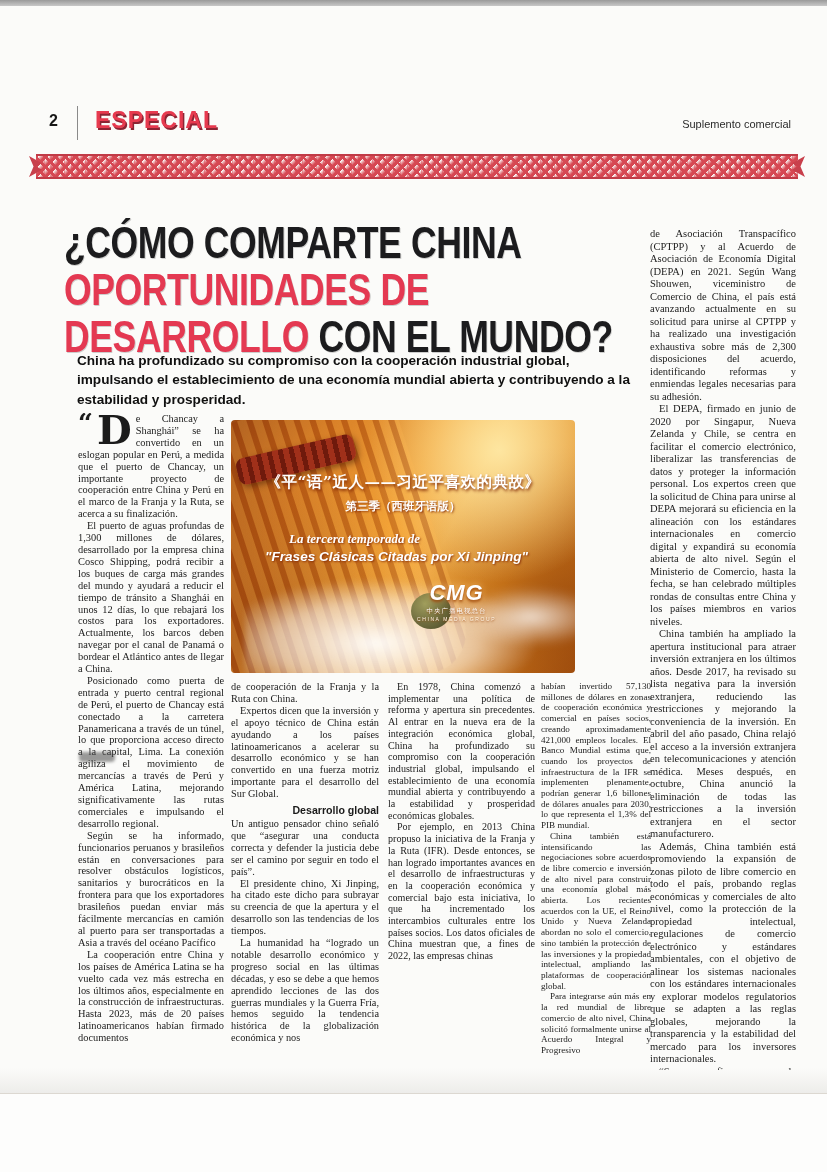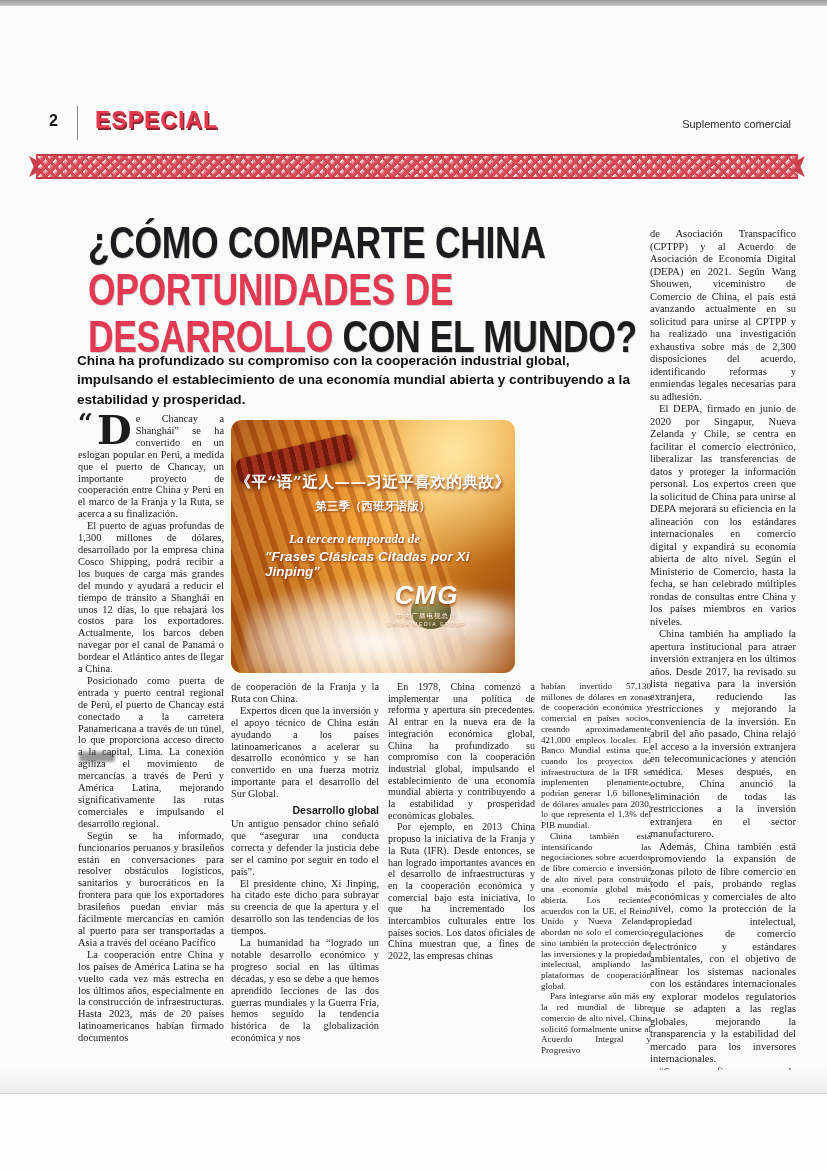--- a/index.html
+++ b/index.html
@@ -20,21 +20,21 @@
     background:
       repeating-linear-gradient(45deg,#d64853 0 2.6px,rgba(255,255,255,0) 2.6px 7px),
       repeating-linear-gradient(-45deg,#d64853 0 2.6px,rgba(255,255,255,0) 7px),
       repeating-linear-gradient(90deg,rgba(214,72,83,.45) 0 1.5px,rgba(255,255,255,0) 1.5px 7px);
     box-shadow:inset 0 2px 0 #c13b47,inset 0 -2px 0 #c13b47;}
   .ornament::before,.ornament::after{content:"";position:absolute;top:2px;width:13px;height:21px;background:#c8404c;}
   .ornament::before{left:-7px;clip-path:polygon(0 0,100% 35%,55% 50%,100% 65%,0 100%,35% 50%);}
   .ornament::after{right:-7px;clip-path:polygon(100% 0,0 35%,45% 50%,0 65%,100% 100%,65% 50%);}
 
   
-  .headline{position:absolute;left:88px;top:219px;width:575px;font-family:"Liberation Sans",sans-serif;font-weight:900;}
+  .headline{position:absolute;left:64px;top:219px;width:575px;font-family:"Liberation Sans",sans-serif;font-weight:900;}
   .hl-row{height:47px;}
   .hl-line{display:inline-block;transform:scaleX(.79);transform-origin:0 50%;white-space:nowrap;font-size:45px;line-height:47px;letter-spacing:-.5px;color:#1c1c1e;text-shadow:1px 1px 0 rgba(0,0,0,.18);}
   .hl-red{color:#e43952;}
 
   .lede{position:absolute;left:77px;top:351px;width:566px;font-family:"Liberation Sans",sans-serif;font-weight:bold;font-size:13.6px;line-height:1.42;color:#101010;}
 
   
   .col{position:absolute;text-align:justify;color:#1b1b1b;overflow:hidden;}
   .col-1{left:78px;top:413px;width:146px;height:645px;font-size:10.4px;line-height:11.9px;}
   .col-2{left:231px;top:681px;width:148px;height:374px;font-size:10.3px;line-height:11.9px;}
@@ -42,21 +42,21 @@
   .col-4{left:541px;top:681px;width:110px;height:374px;font-size:9.1px;line-height:10.7px;}
   .col-5{left:650px;top:228px;width:146px;height:842px;font-size:10.5px;line-height:12.5px;}
   .para{margin:0;}
   .para.ind{text-indent:9px;}
   .bigquote{float:left;font-size:26px;line-height:20px;font-weight:bold;margin-right:2px;font-family:"DejaVu Serif",serif;}
   .dropcap{float:left;font-size:40px;line-height:32px;font-weight:bold;padding:1px 4px 0 2px;font-family:"DejaVu Serif",serif;}
   .subhead{font-family:"Liberation Sans",sans-serif;font-weight:bold;font-size:10.6px;margin:5px 0 1px 0;text-align:right;}
   .smudge{position:absolute;left:79px;top:752px;width:36px;height:10px;background:#4a4a4a;opacity:.55;border-radius:4px;filter:blur(1.5px);}
 
   
-  .promo{position:absolute;left:231px;top:420px;width:284px;height:253px;overflow:hidden;border-radius:11px;background:
+  .promo{position:absolute;left:231px;top:420px;width:344px;height:253px;overflow:hidden;border-radius:4px;background:
     radial-gradient(circle at 78% 12%,rgba(255,236,170,.9),rgba(255,236,170,0) 38%),
     radial-gradient(circle at 8% 88%,rgba(110,40,4,.55),rgba(110,40,4,0) 45%),
     radial-gradient(circle at 94% 72%,rgba(135,58,8,.5),rgba(135,58,8,0) 42%),
     linear-gradient(118deg,#9c4a12 0%,#cf721c 22%,#ef9c2e 45%,#f4b049 58%,#e08a20 75%,#a85410 100%);}
   .slats{position:absolute;left:-45px;top:-15px;width:250px;height:300px;transform:rotate(-18deg);border-radius:40px;filter:blur(.5px);
     background:repeating-linear-gradient(90deg,rgba(150,55,8,.35) 0 6px,rgba(255,185,85,.22) 6px 15px);}
   .scroll-rod{position:absolute;left:5px;top:26px;width:120px;height:27px;transform:rotate(-13deg);border-radius:8px;
     background:repeating-linear-gradient(90deg,#6f1a0c 0 5px,#a0301a 5px 11px);box-shadow:2px 3px 6px rgba(60,20,0,.5);}
   .mist{position:absolute;left:14px;bottom:-22px;width:290px;height:115px;filter:blur(3px);
     background:radial-gradient(ellipse at 45% 55%,rgba(255,255,255,.95) 0%,rgba(255,255,255,.55) 45%,rgba(255,255,255,0) 72%);}
@@ -66,21 +66,21 @@
     background:radial-gradient(circle at 35% 30%,#9a9a58,#55552a 70%,#3c3c1c);}
   .cn-title{position:absolute;top:52px;left:0;right:0;text-align:center;color:#fff;font-weight:bold;font-size:15.5px;letter-spacing:.5px;
     font-family:"DejaVu Serif",serif;text-shadow:1px 2px 3px rgba(120,30,0,.85);}
   .cn-season{position:absolute;top:79px;left:0;right:0;text-align:center;color:#fff;font-weight:bold;font-size:11.5px;
     font-family:"DejaVu Serif",serif;text-shadow:1px 1px 2px rgba(120,30,0,.85);}
   .es1{position:absolute;top:111px;left:58px;color:#fff;font-size:13px;font-style:italic;font-weight:bold;
     font-family:"Liberation Serif",serif;text-shadow:1px 1px 2px rgba(120,30,0,.75);}
   .es2{position:absolute;top:129px;left:34px;right:2px;color:#fff;font-size:13.6px;font-style:italic;font-weight:bold;
     font-family:"Liberation Sans",sans-serif;text-shadow:1px 1px 2px rgba(120,30,0,.75);}
   .cmg{position:absolute;top:160px;left:50%;transform:translateX(14px);display:flex;flex-direction:column;align-items:center;}
-  .cmg-word{font-family:"Liberation Sans",sans-serif;font-weight:900;font-style:italic;font-size:26px;letter-spacing:1px;color:#fff;
+  .cmg-word{font-family:"Liberation Sans",sans-serif;font-weight:900;font-style:italic;font-size:22px;letter-spacing:1px;color:#fff;
     text-shadow:0 2px 3px rgba(150,60,0,.9),0 0 7px rgba(255,205,125,.85);}
   .cmg-cn{font-size:6.5px;color:#fff;letter-spacing:1px;margin-top:1px;text-shadow:0 1px 2px rgba(150,60,0,.9);font-family:"DejaVu Sans",sans-serif;}
   .cmg-en{font-size:5px;color:#fff7e8;letter-spacing:1.6px;font-family:"Liberation Sans",sans-serif;text-shadow:0 1px 2px rgba(150,60,0,.9);}
 </style>
 </head>
 <body>
 
 <div class="photo">
   <div class="photo-edge-top"></div>
 

